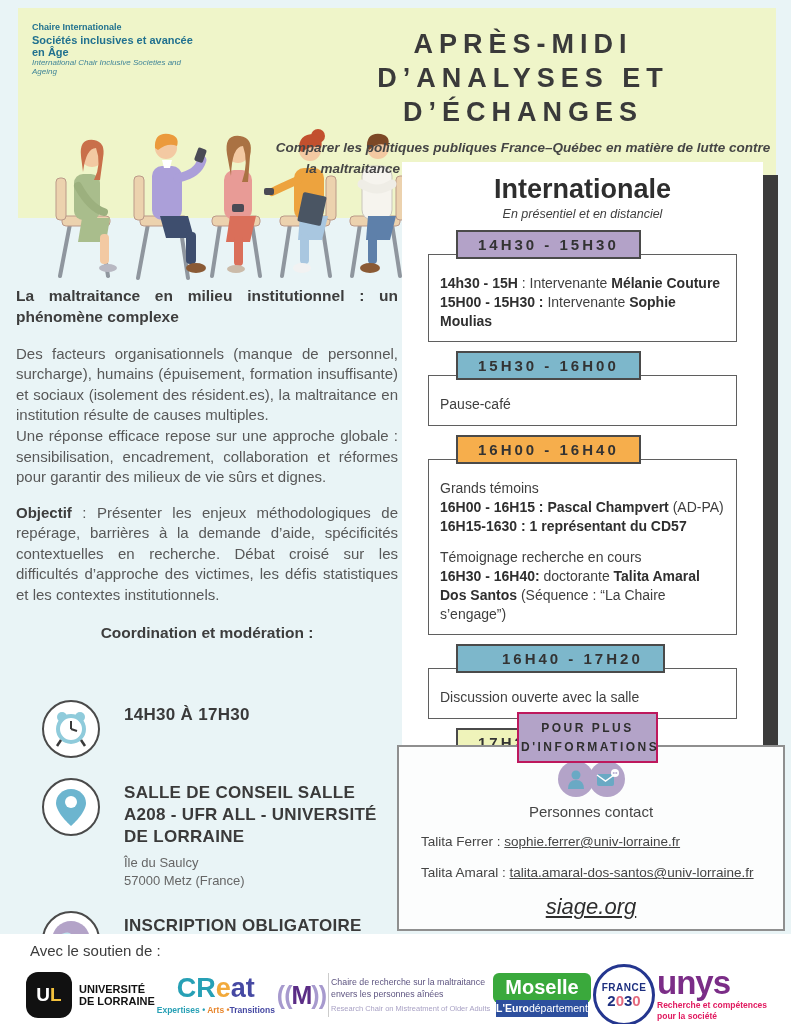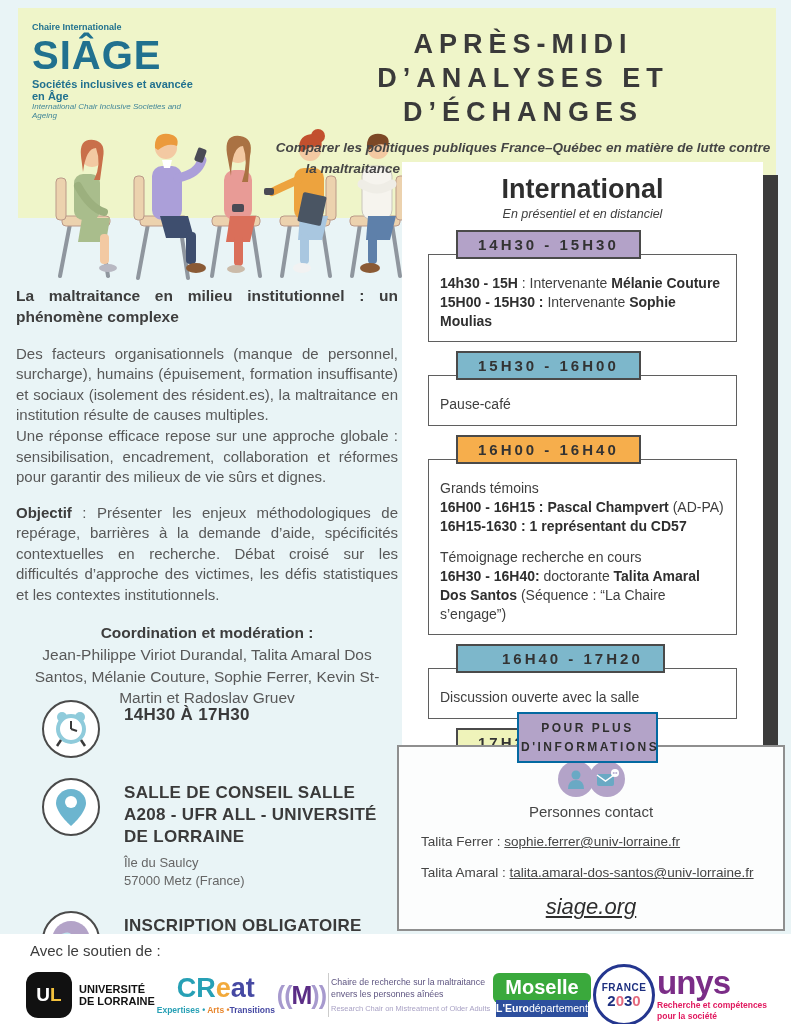--- a/index.html
+++ b/index.html
@@ -40,21 +40,21 @@
   
   .program-card { position:absolute; left:402px; top:162px; width:361px; background:#fff; box-shadow:15px 13px 0 0 #3b3b3b; padding:12px 26px 22px; z-index:4; }
   .program-title { text-align:center; font-size:27px; font-weight:800; color:#2e2e2e; }
   .program-sub { text-align:center; font-style:italic; font-size:12.5px; color:#3f3f3f; margin-top:2px; }
   .slot { margin-top:9px; }
   .slot-badge { display:inline-block; margin-left:28px; margin-bottom:-15px; position:relative; z-index:2; border:2px solid #4a4a4a; padding:4px 20px; font-size:15px; font-weight:700; letter-spacing:3px; color:#333; background:#ccc; }
   .slot-box { border:1.5px solid #5f5f5f; background:#fff; padding:19px 11px 11px; font-size:14px; color:#3f3f3f; line-height:1.34; }
   .slot-box b { color:#2f2f2f; }
   .slot-gap { height:13px; }
   
-  .more-badge { position:absolute; left:517px; top:712px; width:141px; background:#b3a3c8; border:2px solid #0369a1; text-align:center; font-size:12px; font-weight:700; letter-spacing:2.5px; color:#2f2f2f; line-height:1.55; padding:5px 2px; z-index:5; }
+  .more-badge { position:absolute; left:517px; top:712px; width:141px; background:#b3a3c8; border:2px solid #be185d; text-align:center; font-size:12px; font-weight:700; letter-spacing:2.5px; color:#2f2f2f; line-height:1.55; padding:5px 2px; z-index:5; }
   .more-box { position:absolute; left:397px; top:745px; width:388px; height:186px; border:2px solid #8f8f8f; background:#fcfdfd; padding-top:14px; z-index:4; }
   .contact-icons { display:flex; justify-content:center; }
   .contact-circle { width:36px; height:36px; border-radius:50%; background:#b3a3c8; display:flex; align-items:center; justify-content:center; }
   .contact-circle + .contact-circle { margin-left:-5px; }
   .contact-heading { text-align:center; font-size:15px; color:#454545; margin-top:6px; }
   .contact-line { font-size:13.5px; color:#454545; padding:0 22px; margin-top:13px; line-height:1.35; }
   .contact-line a { color:#454545; text-decoration:underline; }
   .website { text-align:center; margin-top:12px; }
   .website a { font-size:22px; font-style:italic; color:#2e2e2e; text-decoration:underline; }
   
@@ -89,21 +89,20 @@
 </style>
 </head>
 <body>
 
 <div class="poster">
 
   <div class="header-band"></div>
 
   <div class="logo-block">
     <div class="logo-chaire">Chaire Internationale</div>
-    <div class="logo-name">SIÂGE</div>
     <div class="logo-tag1">Sociétés inclusives et avancée en Âge</div>
     <div class="logo-tag2">International Chair Inclusive Societies and Ageing</div>
   </div>
 
   <div class="title-block">
     <div class="title-line">APRÈS-MIDI</div>
     <div class="title-line">D’ANALYSES ET D’ÉCHANGES</div>
     <div class="subtitle">Comparer les politiques publiques France–Québec en matière de lutte contre la maltraitance des aînés, identifier les bonnes pratiques et les axes d’amélioration</div>
   </div>
 
@@ -191,21 +190,20 @@
     </svg>
   </div>
 
   <div class="left-col">
     <div class="left-heading">La maltraitance en milieu institutionnel : un phénomène complexe</div>
     <p class="left-para">Des facteurs organisationnels (manque de personnel, surcharge), humains (épuisement, formation insuffisante) et sociaux (isolement des résident.es), la maltraitance en institution résulte de causes multiples.</p>
     <p class="left-para">Une réponse efficace repose sur une approche globale : sensibilisation, encadrement, collaboration et réformes pour garantir des milieux de vie sûrs et dignes.</p>
     <p class="left-para objectif"><b>Objectif</b><span> : Présenter les enjeux méthodologiques de repérage, barrières à la demande d’aide, spécificités contextuelles en recherche. Débat croisé sur les difficultés d’approche des victimes, les défis statistiques et les contextes institutionnels.</span></p>
     <div class="coord">
       <div class="coord-label">Coordination et modération :</div>
-      <div class="coord-names">Jean-Philippe Viriot Durandal, Talita Amaral Dos Santos, Mélanie Couture, Sophie Ferrer, Kevin St-Martin et Radoslav Gruev</div>
     </div>
   </div>
 
   <div class="info-list">
     <div class="info-item">
       <div class="info-icon">
         <svg width="40" height="40" viewBox="0 0 40 40">
           <circle cx="11" cy="8" r="5" fill="#8fcbdb"></circle>
             <circle cx="29" cy="8" r="5" fill="#8fcbdb"></circle>
           <circle cx="20" cy="20" r="13" fill="#fff" stroke="#8fcbdb" stroke-width="4"></circle>
@@ -245,21 +243,21 @@
         </svg>
       </div>
       <div class="info-body">
         <div class="info-title">INSCRIPTION OBLIGATOIRE</div>
         <a class="info-link" href="#">Cliquez ici</a>
       </div>
     </div>
   </div>
 
   <div class="program-card">
-    <div class="program-title">International</div>
+    <div class="program-title">Internationale</div>
     <div class="program-sub">En présentiel et en distanciel</div>
 
     <div class="slot">
       <div class="slot-badge" style="background-color: rgb(179, 162, 200);">14H30 - 15H30</div>
       <div class="slot-box">
         <div><b>14h30 - 15H</b><span> : Intervenante </span><b>Mélanie Couture</b></div>
         <div><b>15H00 - 15H30 :</b><span> Intervenante </span><b>Sophie Moulias</b></div>
       </div>
     </div>
 

